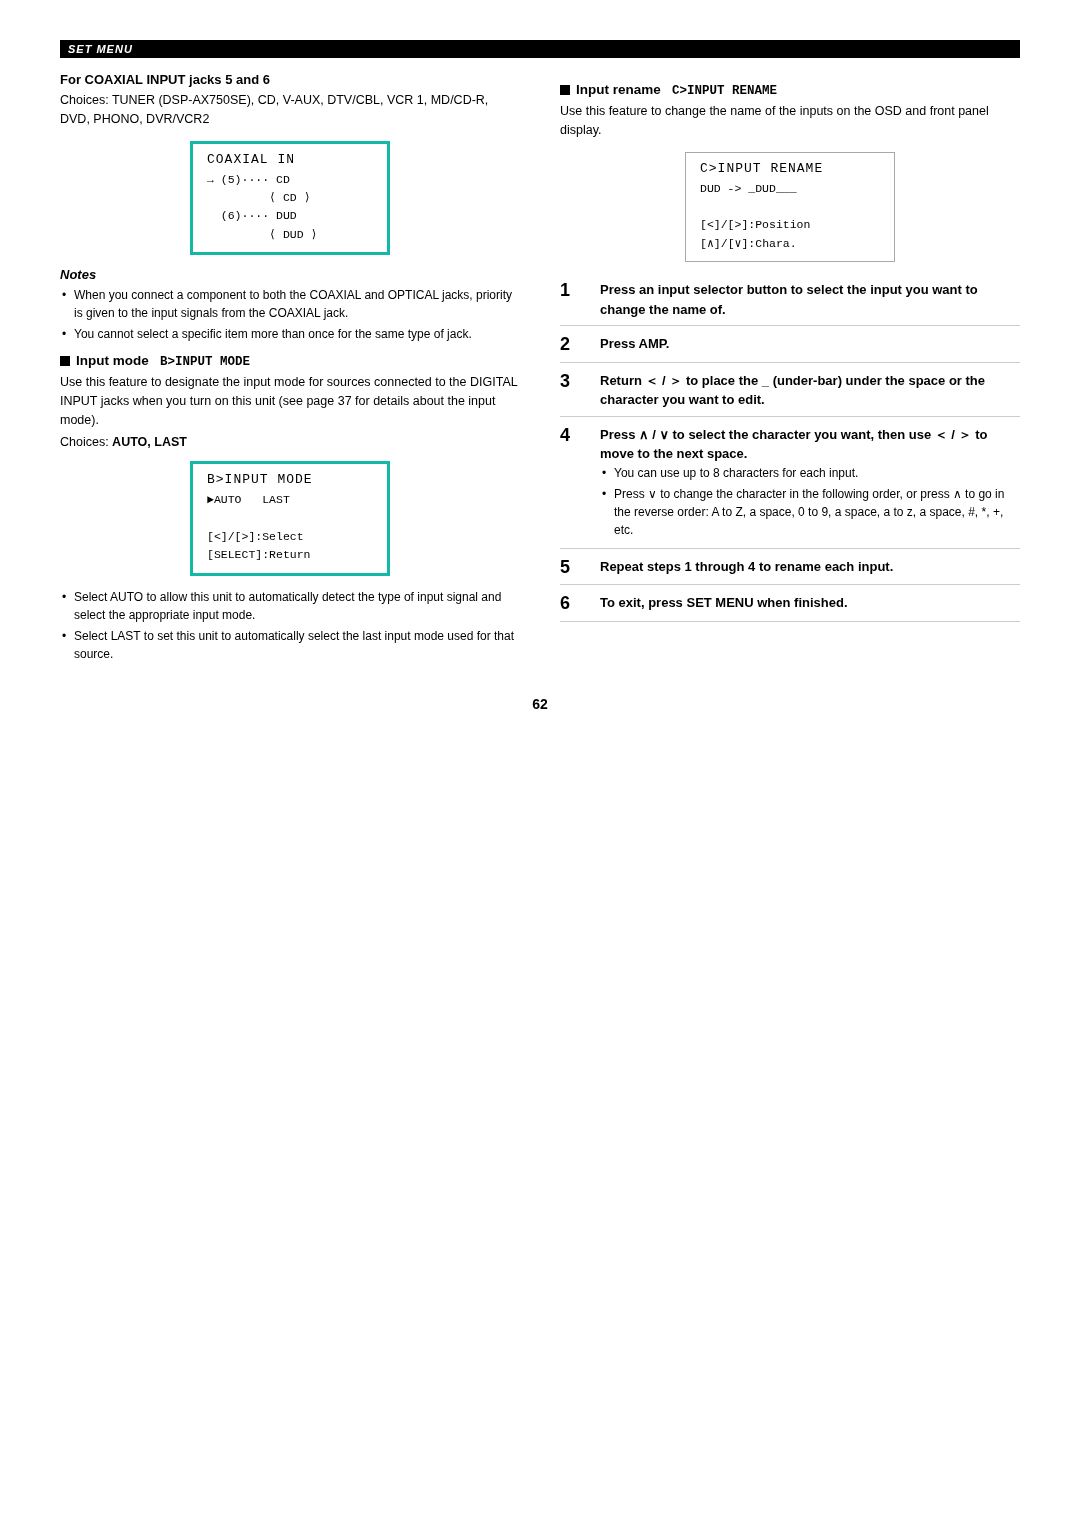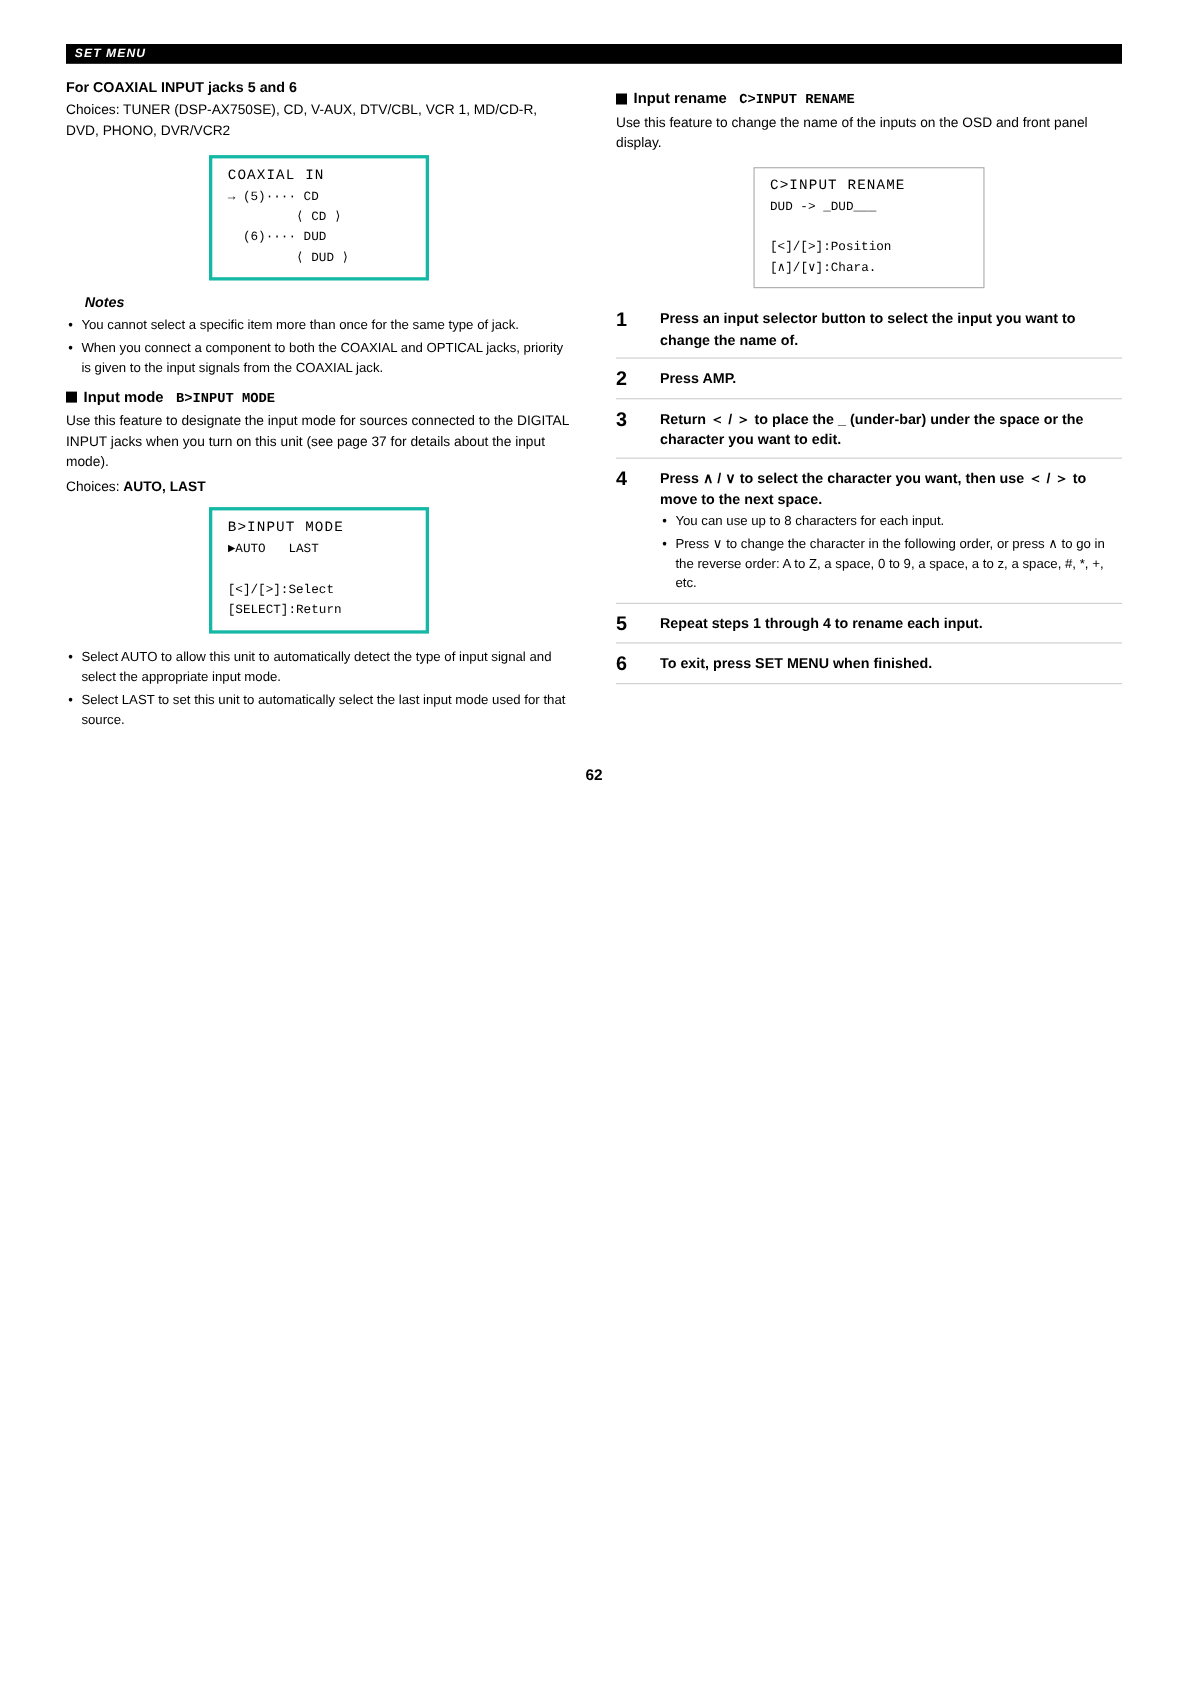--- a/index.html
+++ b/index.html
@@ -74,21 +74,20 @@
     }
     .notes-box {
       margin-top: 10px;
       margin-bottom: 10px;
     }
     .notes-title {
       font-style: italic;
       font-weight: bold;
       font-size: 13px;
       margin-bottom: 4px;
-      margin-left: 17px;
     }
     .notes-item {
       font-size: 12px;
       line-height: 1.5;
       padding-left: 14px;
       position: relative;
       margin-bottom: 3px;
     }
     .notes-item::before {
       content: '•';
@@ -196,24 +195,24 @@
           <div class="osd-line">→ (5)····  CD</div>
           <div class="osd-line">&nbsp;&nbsp;&nbsp;&nbsp;&nbsp;&nbsp;&nbsp;&nbsp;&nbsp;⟨ CD ⟩</div>
           <div class="osd-line">&nbsp;&nbsp;(6)····  DUD</div>
           <div class="osd-line">&nbsp;&nbsp;&nbsp;&nbsp;&nbsp;&nbsp;&nbsp;&nbsp; ⟨ DUD ⟩</div>
         </div>
       </div>
 
       <div class="notes-box">
         <div class="notes-title">Notes</div>
         <div class="notes-item">
+          <span>When you connect a component to both the COAXIAL and OPTICAL jacks, priority is given to the input signals from the COAXIAL jack.</span>
+        </div>
+        <div class="notes-item">
           <span>You cannot select a specific item more than once for the same type of jack.</span>
-        </div>
-        <div class="notes-item">
-          <span>When you connect a component to both the COAXIAL and OPTICAL jacks, priority is given to the input signals from the COAXIAL jack.</span>
         </div>
       </div>
 
       <div>
         <div class="section-divider">
           <span class="section-divider-square"></span>
           <span class="section-heading-bold">
             <span>Input mode</span>
             <span class="inline-mono">&nbsp;<span>B&gt;INPUT MODE</span></span>
           </span>

